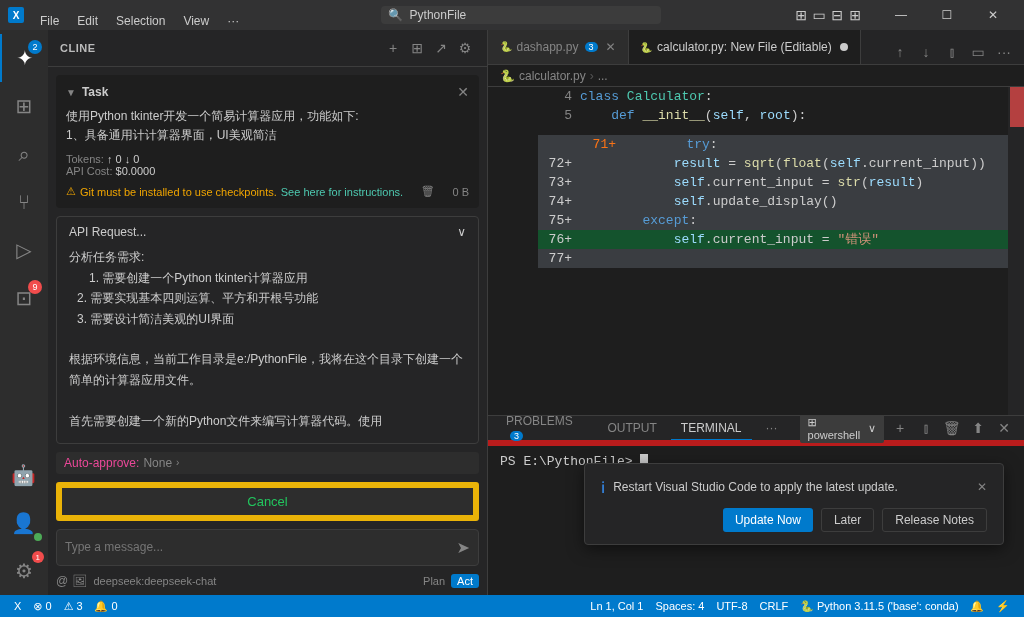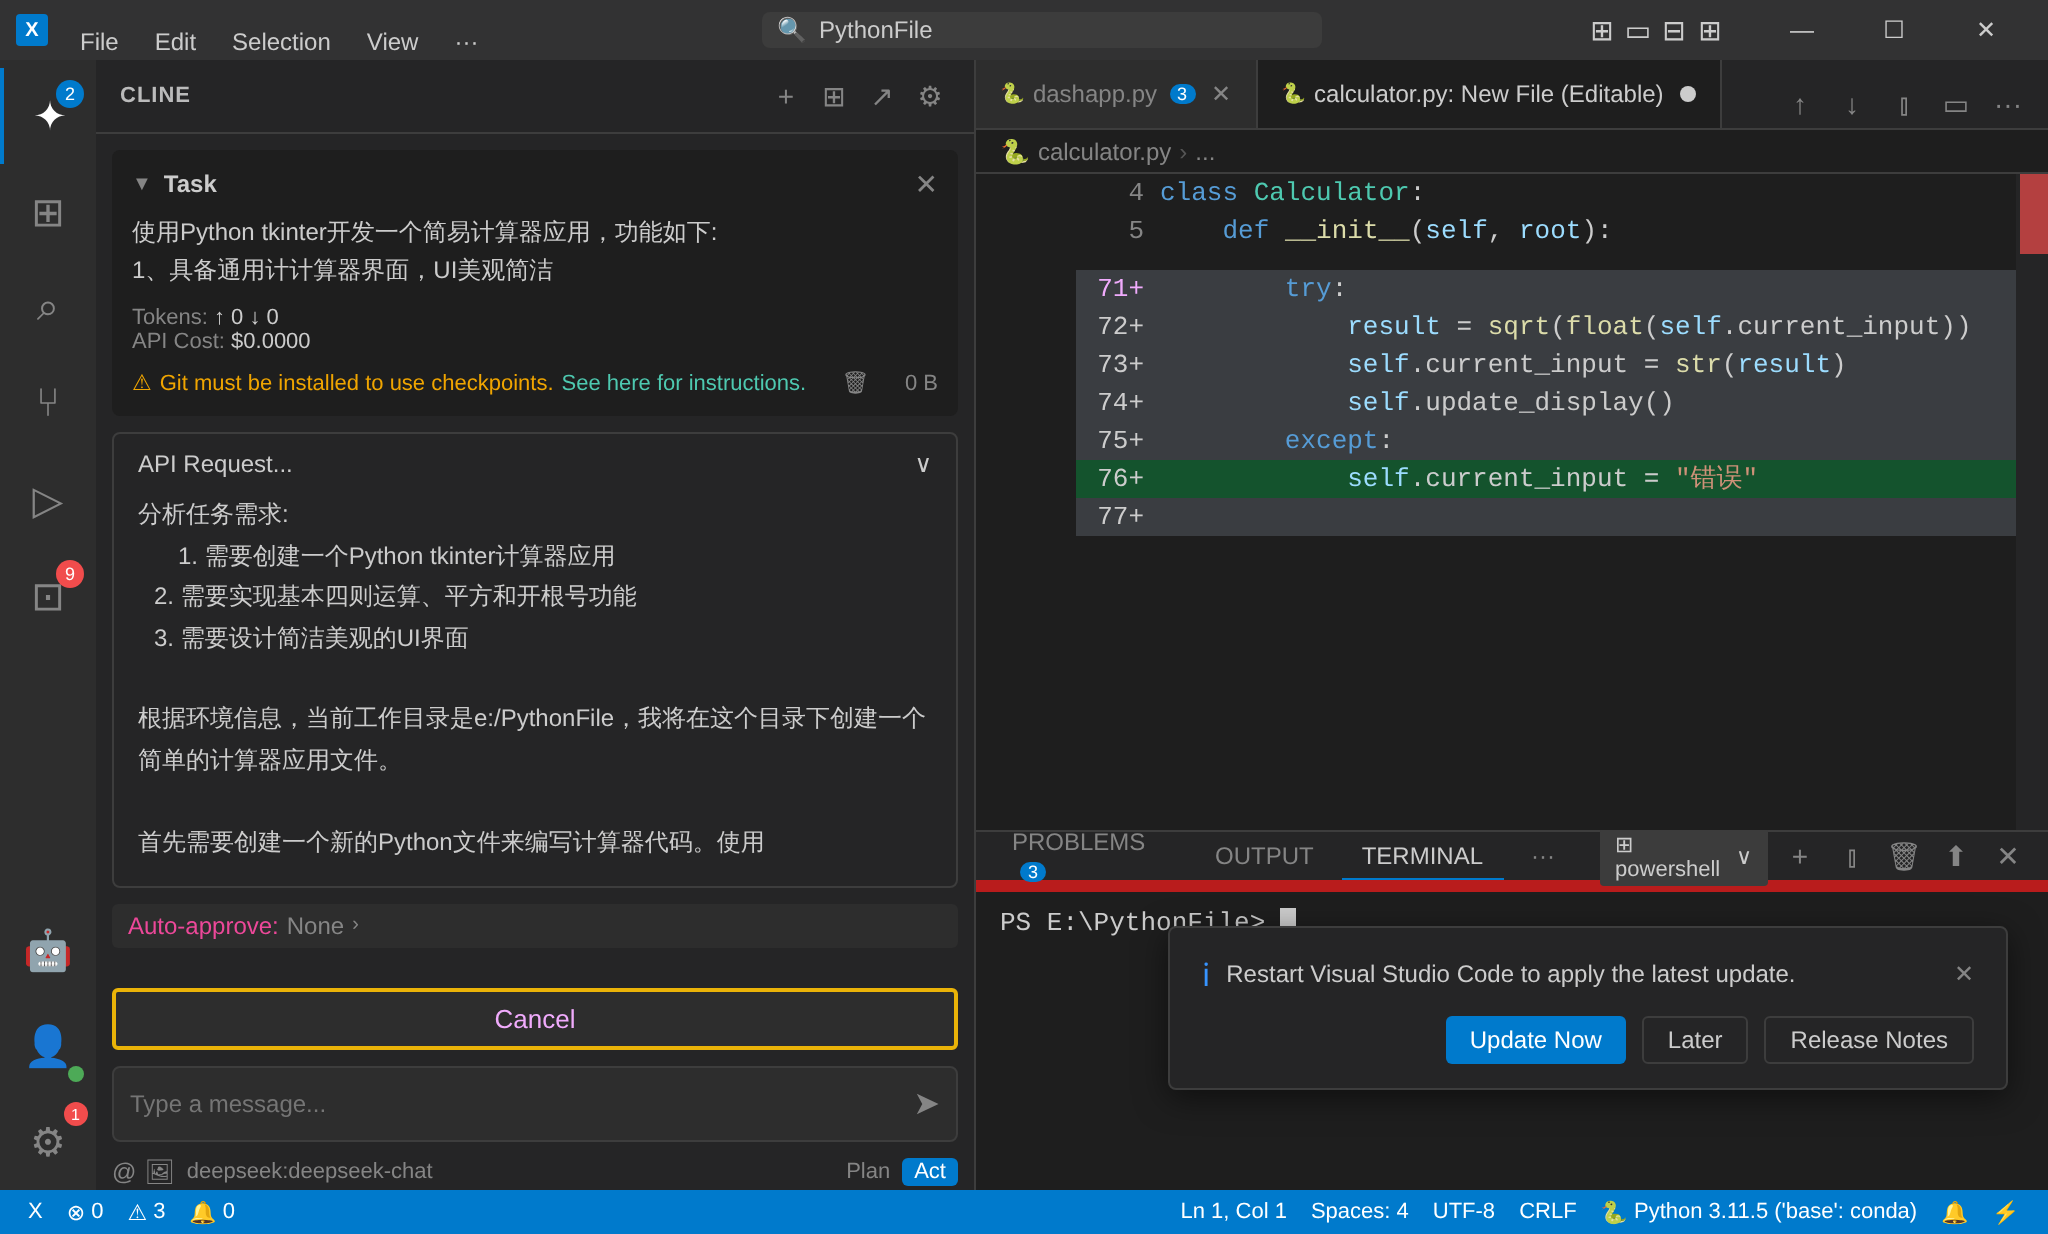--- a/index.html
+++ b/index.html
@@ -215,24 +215,24 @@
       background: #2d2d2d;
       border-radius: 3px;
       cursor: pointer;
       flex-shrink: 0;
     }
     #auto-approve-label { font-size: 12px; color: #ec4899; }
     #auto-approve-value { font-size: 12px; color: #858585; margin-left: 4px; }
     #auto-approve-chevron { margin-left: 4px; color: #858585; font-size: 10px; }
 
     #cancel-btn {
-      margin: 12px 8px 8px 8px;
+      margin: 0 8px 8px 8px;
       background: #2d2d2d;
-      border: 2px solid #eab308;
-      color: #f0abfc;
+      border: 6px solid #eab308;
+      color: #22c55e;
       border-radius: 3px;
       padding: 6px;
       text-align: center;
       cursor: pointer;
       font-size: 13px;
       flex-shrink: 0;
     }
 
     #message-input-area {
       margin: 0 8px 4px 8px;
@@ -650,21 +650,21 @@
           <span><span class="keyword">class</span> <span class="class-name">Calculator</span>:</span>
         </div>
         <div class="code-line">
           <span class="line-num-col">5</span>
           <span>&nbsp;&nbsp;&nbsp;&nbsp;<span class="keyword">def</span> <span class="function">__init__</span>(<span class="param">self</span>, <span class="param">root</span>):</span>
         </div>
         <div class="code-line" style="height:10px;">
           <span class="line-num-col"></span>
         </div>
         <div class="code-line highlighted">
-          <span class="line-num-col" style="color:#f0abfc;">71+</span>
+          <span class="line-num-col" style="color:#f97316;margin-left:44px;">71+</span>
           <span>&nbsp;&nbsp;&nbsp;&nbsp;&nbsp;&nbsp;&nbsp;&nbsp;<span class="keyword">try</span>:</span>
         </div>
         <div class="code-line highlighted">
           <span class="line-num-col" style="color:#cccccc;">72+</span>
           <span>&nbsp;&nbsp;&nbsp;&nbsp;&nbsp;&nbsp;&nbsp;&nbsp;&nbsp;&nbsp;&nbsp;&nbsp;<span class="param">result</span> = <span class="function">sqrt</span>(<span class="function">float</span>(<span class="param">self</span>.current_input))</span>
         </div>
         <div class="code-line highlighted">
           <span class="line-num-col" style="color:#cccccc;">73+</span>
           <span>&nbsp;&nbsp;&nbsp;&nbsp;&nbsp;&nbsp;&nbsp;&nbsp;&nbsp;&nbsp;&nbsp;&nbsp;<span class="param">self</span>.current_input = <span class="function">str</span>(<span class="param">result</span>)</span>
         </div>

